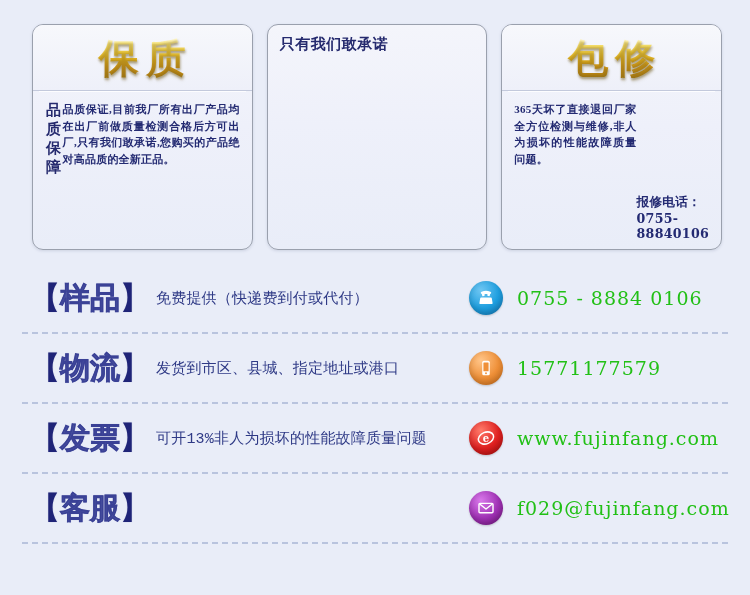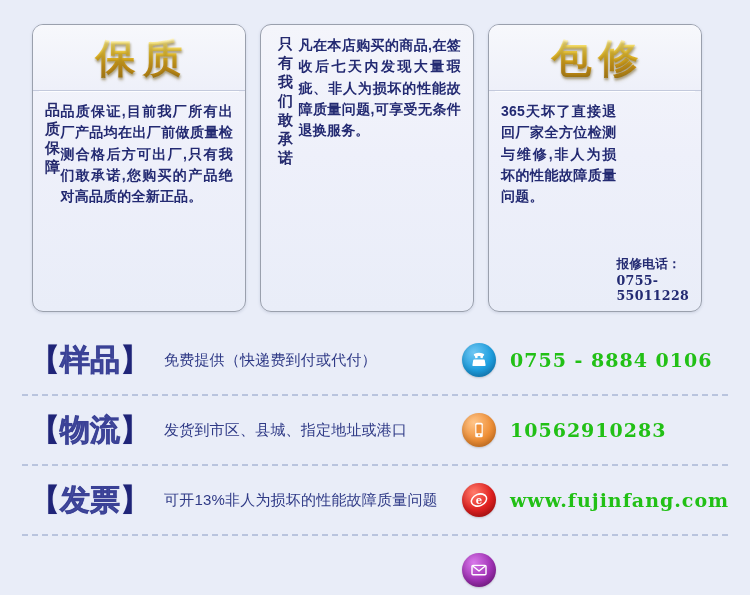--- a/index.html
+++ b/index.html
@@ -13,22 +13,22 @@
     background: #e9edf8;
     font-family: "DejaVu Sans", "Liberation Sans", sans-serif;
     overflow: hidden;
     position: relative;
   }
 
   
   .cards-row {
     display: flex;
     gap: 14px;
-    padding: 24px 48px 0 32px;
-    height: 312px;
+    padding: 24px 28px 0 32px;
+    height: 250px;
   }
 
   .card {
     flex: 1;
     border: 1px solid #9aa0ad;
     border-radius: 11px;
     background: linear-gradient(180deg, #f4f5fb 0%, #eef0fa 45%, #e9edf8 100%);
     box-shadow: 0 1px 3px rgba(80,90,130,0.18);
     display: flex;
     flex-direction: column;
@@ -87,26 +87,26 @@
     color: #252a6e;
     font-size: 15px;
     font-weight: bold;
     letter-spacing: 0.5px;
     margin-bottom: 5px;
     font-family: "DejaVu Sans", "Liberation Sans", sans-serif;
   }
 
   .card-text {
     color: #232a72;
-    font-size: 14px;
+    font-size: 11px;
     line-height: 1.52;
     font-weight: bold;
     text-align: justify;
     text-align-last: left;
-    font-family: Liberation Sans, sans-serif;
+    font-family: Liberation Serif, serif;
     letter-spacing: 0.2px;
   }
 
   .card-note {
     margin-top: auto;
     padding-top: 8px;
     color: #232a72;
     font-size: 12.6px;
     font-weight: bold;
     letter-spacing: 0.3px;
@@ -117,20 +117,21 @@
   .info-list {
     padding: 14px 22px 0 22px;
   }
 
   .info-row {
     position: relative;
     height: 70px;
     display: flex;
     align-items: center;
     border-bottom: 2px dashed #b9c4de;
+    gap: 7px;
   }
   .info-row:last-child { border-bottom: 2px dashed #b9c4de; }
 
   .row-left {
     display: flex;
     align-items: center;
     width: 440px;
     flex-shrink: 0;
     padding-left: 8px;
   }
@@ -148,24 +149,24 @@
   .bracket-label .bk {
     color: #1f2478;
     font-weight: bold;
   }
   .bracket-label .word {
     color: #4a52a0;
     -webkit-text-stroke: 0.6px #3a4196;
   }
 
   .row-desc {
-    margin-left: 14px;
+    margin-left: 6px;
     color: #2f3a86;
     font-size: 15px;
-    font-family: Liberation Sans, sans-serif;
+    font-family: Liberation Mono, monospace;
     letter-spacing: 0.2px;
     white-space: nowrap;
   }
 
   .row-right {
     display: flex;
     align-items: center;
     gap: 14px;
   }
 
@@ -177,21 +178,21 @@
     align-items: center;
     justify-content: center;
     flex-shrink: 0;
     box-shadow: inset 0 -3px 6px rgba(0,0,0,0.18), 0 1px 2px rgba(0,0,0,0.18);
   }
   .icon-circle svg { display: block; }
 
   .contact-text {
     color: #22c016;
     font-size: 19px;
-    font-weight: bold;
+    font-weight: normal;
     letter-spacing: 1px;
     font-family: "DejaVu Serif", "Liberation Serif", serif;
     white-space: nowrap;
   }
 </style>
 </head>
 <body>
 
 <div class="cards-row">
 
@@ -201,31 +202,30 @@
     </div>
     <div class="card-body">
       <div class="card-sub">品质保障</div>
       <div class="card-text">品质保证,目前我厂所有出厂产品均在出厂前做质量检测合格后方可出厂,只有我们敢承诺,您购买的产品绝对高品质的全新正品。</div>
     </div>
   </div>
 
   <div class="card">
     <div class="card-body">
       <div class="card-sub">只有我们敢承诺</div>
-      <div class="card-text">凡在本店购买的商品,在签收后七天内发现大量瑕疵、非人为损坏的性能故障质量问题,可享受无条件退换服务。</div>
     </div>
   </div>
 
   <div class="card">
     <div class="card-head">
       <div class="gold-title">包修</div>
     </div>
     <div class="card-body">
       <div class="card-text">365天坏了直接退回厂家全方位检测与维修,非人为损坏的性能故障质量问题。</div>
-      <div class="card-note">报修电话：0755-55011228</div>
+      <div class="card-note">报修电话：0755-88840106</div>
     </div>
   </div>
 
 </div>
 
 <div class="info-list">
 
   <div class="info-row">
     <div class="row-left">
       <div class="bracket-label"><span class="bk">【</span><span class="word">样品</span><span class="bk">】</span></div>
@@ -248,21 +248,21 @@
       <div class="row-desc">发货到市区、县城、指定地址或港口</div>
     </div>
     <div class="row-right">
       <div class="icon-circle" style="background:radial-gradient(circle at 35% 28%, #ffc589 0%, #ef9038 55%, #d0701a 100%);">
         <svg width="20" height="20" viewBox="0 0 24 24" aria-hidden="true">
           <rect x="7.5" y="3.2" width="9" height="17.6" rx="1.8" fill="#ffffff"></rect>
           <rect x="8.9" y="5.4" width="6.2" height="10.6" rx="0.5" fill="#ef9038"></rect>
           <circle cx="12" cy="18.3" r="1.1" fill="#ef9038"></circle>
         </svg>
       </div>
-      <div class="contact-text">10562910283</div>
+      <div class="contact-text">15771177579</div>
     </div>
   </div>
 
   <div class="info-row">
     <div class="row-left">
       <div class="bracket-label"><span class="bk">【</span><span class="word">发票</span><span class="bk">】</span></div>
       <div class="row-desc">可开13%非人为损坏的性能故障质量问题</div>
     </div>
     <div class="row-right">
       <div class="icon-circle" style="background:radial-gradient(circle at 35% 28%, #ff7b6b 0%, #e02020 55%, #a80d0d 100%);">
@@ -270,24 +270,26 @@
           <ellipse cx="12" cy="12" rx="8.6" ry="6.3" transform="rotate(-22 12 12)" fill="none" stroke="#ffffff" stroke-width="1.7"></ellipse>
           <text x="12" y="16.2" font-size="11" font-weight="bold" fill="#ffffff" text-anchor="middle" font-family="DejaVu Serif, serif">e</text>
         </svg>
       </div>
       <div class="contact-text">www.fujinfang.com</div>
     </div>
   </div>
 
   <div class="info-row">
     <div class="row-left">
+      <div class="bracket-label"><span class="bk">【</span><span class="word">客服</span><span class="bk">】</span></div>
     </div>
     <div class="row-right">
       <div class="icon-circle" style="background:radial-gradient(circle at 35% 28%, #d878ea 0%, #a031b5 55%, #73157f 100%);">
         <svg width="20" height="20" viewBox="0 0 24 24" aria-hidden="true">
           <rect x="3.6" y="6.4" width="16.8" height="11.2" rx="1.2" fill="none" stroke="#ffffff" stroke-width="1.7"></rect>
           <path d="M4.4 7.2 L12 13.2 L19.6 7.2" fill="none" stroke="#ffffff" stroke-width="1.7" stroke-linejoin="round"></path>
         </svg>
       </div>
+      <div class="contact-text">f029@fujinfang.com</div>
     </div>
   </div>
 
 </div>
 
 </body></html>

